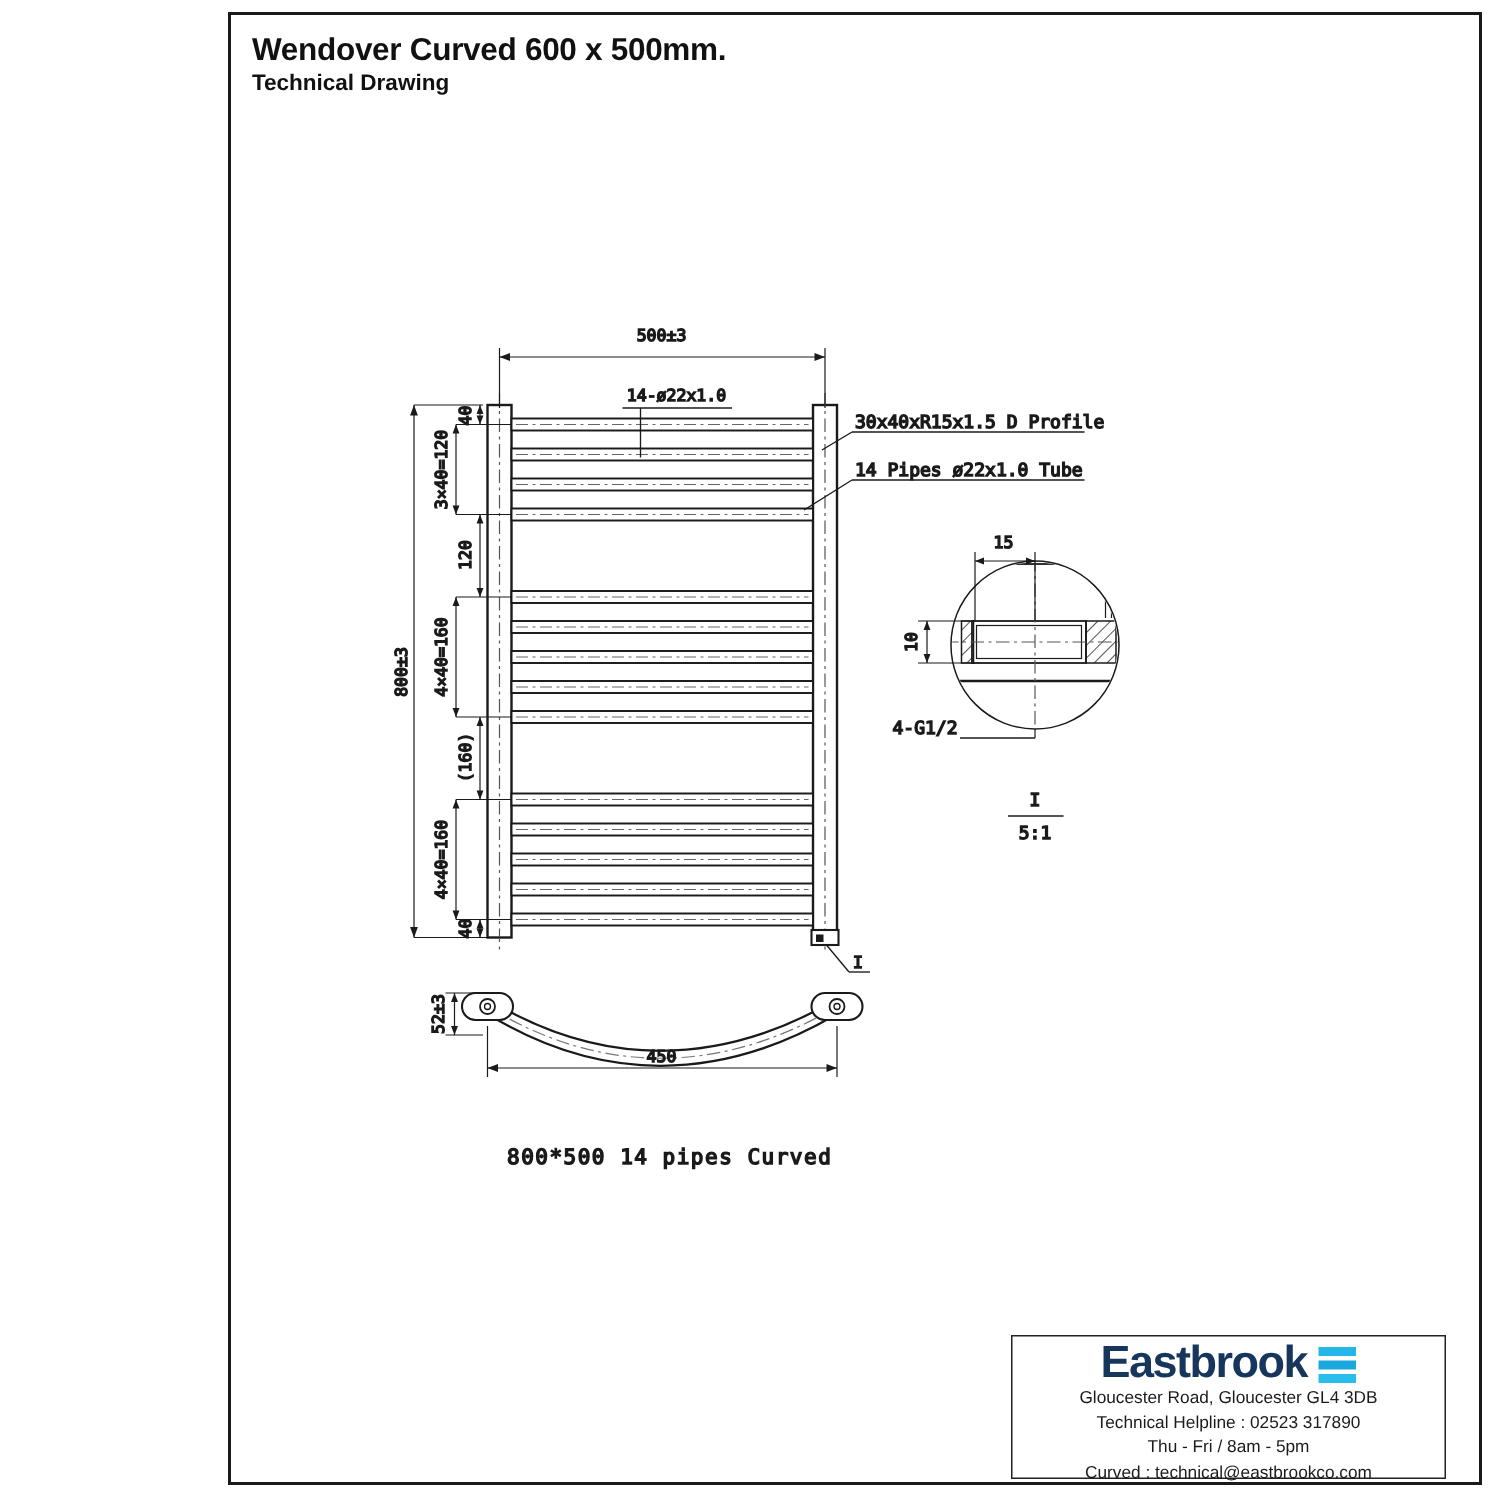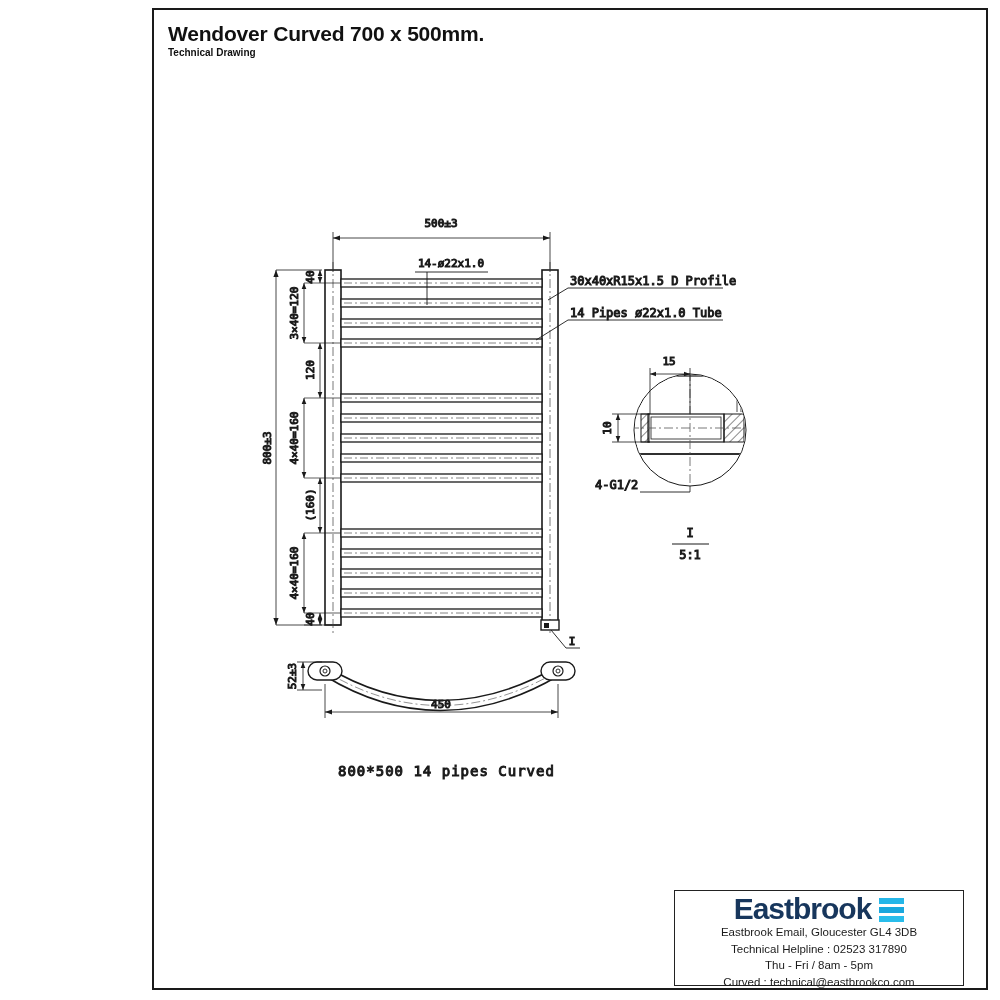--- a/index.html
+++ b/index.html
@@ -38,21 +38,21 @@
   }
   .title-main {
     font-size: 21px;
     font-weight: bold;
     color: #111111;
     letter-spacing: -0.2px;
     line-height: 1.12;
     white-space: nowrap;
   }
   .title-sub {
-    font-size: 10px;
+    font-size: 15px;
     font-weight: bold;
     color: #111111;
     line-height: 1.2;
     margin-top: 1px;
   }
   #drawing {
     position: absolute;
     left: 0;
     top: 0;
   }
@@ -110,21 +110,21 @@
   .cap-txt { font-size: 14px; letter-spacing: 1px; }
 </style>
 </head>
 <body>
 
 <div id="page">
 
   <div class="page-border"></div>
 
   <div class="title-block">
-    <div class="title-main">Wendover Curved 700 x 500mm.</div>
+    <div class="title-main">Wendover Curved 600 x 500mm.</div>
     <div class="title-sub">Technical Drawing</div>
   </div>
 
   <svg id="drawing" width="1000" height="1000" viewBox="0 0 1000 1000">
 
     <defs>
       <pattern id="hatch" width="6" height="6" patternUnits="userSpaceOnUse" patternTransform="rotate(45)">
         <line x1="0" y1="0" x2="0" y2="6" stroke="#1a1a1a" stroke-width="1"></line>
       </pattern>
     </defs>
@@ -383,19 +383,19 @@
 
   <div class="logo-box">
     <div class="logo-row">
       <span class="logo-word">Eastbrook</span>
       <span class="logo-mark">
         <span class="logo-bar b1"></span>
         <span class="logo-bar b2"></span>
         <span class="logo-bar b3"></span>
       </span>
     </div>
-    <div class="logo-line">Eastbrook Email, Gloucester GL4 3DB</div>
+    <div class="logo-line">Gloucester Road, Gloucester GL4 3DB</div>
     <div class="logo-line">Technical Helpline : 02523 317890</div>
     <div class="logo-line">Thu - Fri / 8am - 5pm</div>
     <div class="logo-line">Curved : technical@eastbrookco.com</div>
   </div>
 
 </div>
 
 </body></html>

